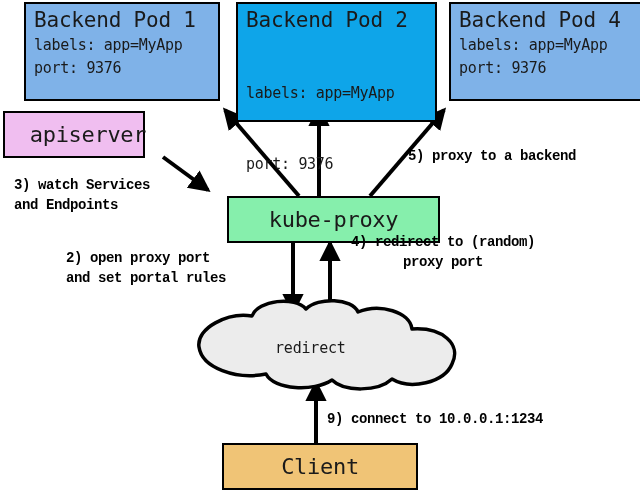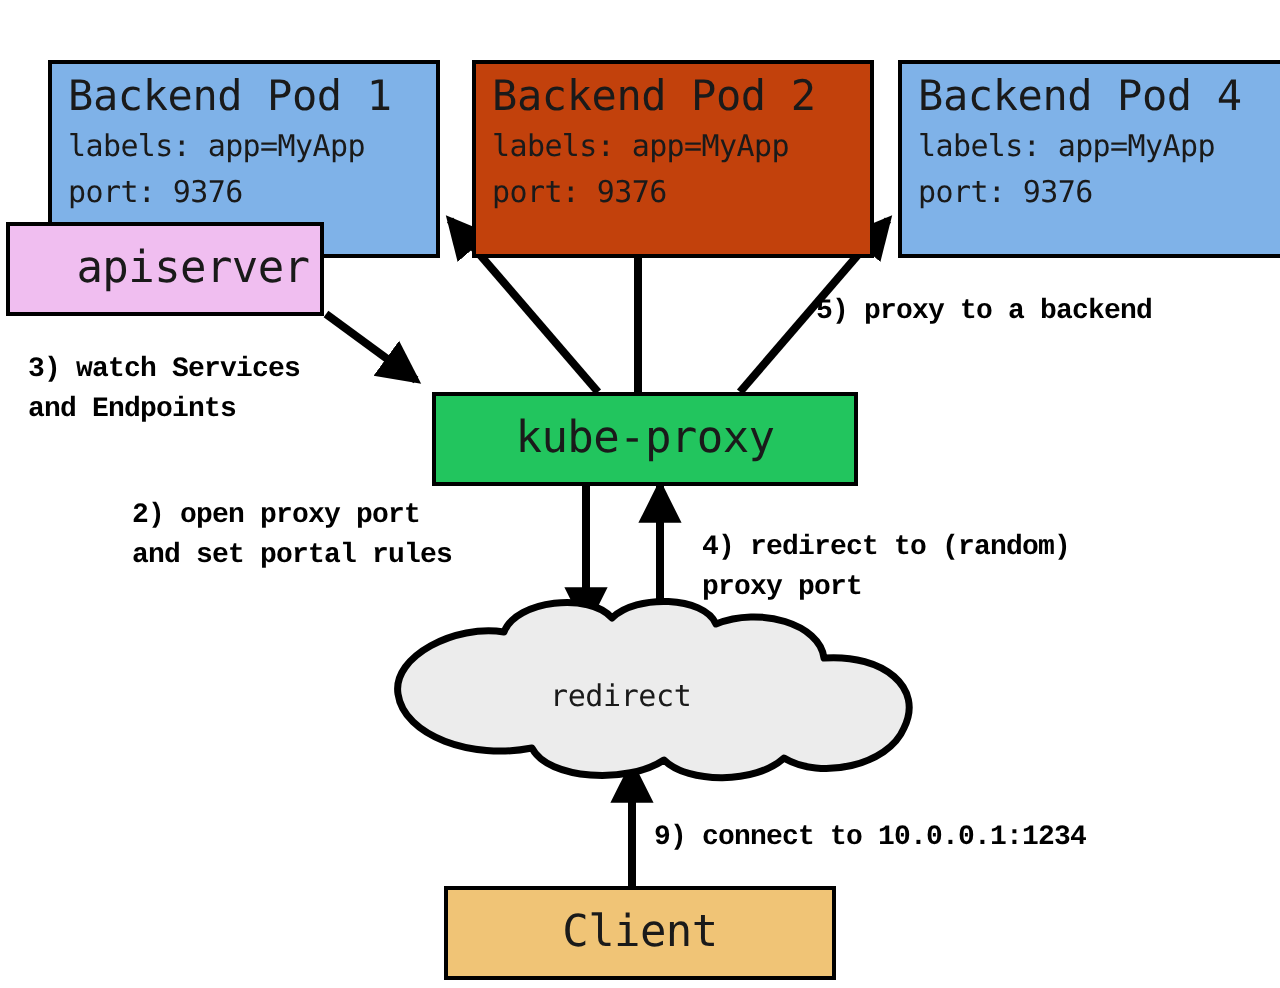--- a/index.html
+++ b/index.html
@@ -26,21 +26,20 @@
   .node {
     position: absolute;
     box-sizing: border-box;
     border: 2px solid #000000;
     display: flex;
     flex-direction: column;
     justify-content: flex-start;
   }
   .pod {
     padding: 2px 8px 0 8px;
-    margin-top: 28px;
   }
   .pod-title {
     font-size: 21px;
     line-height: 28px;
     color: #1a1a1a;
     white-space: nowrap;
     letter-spacing: -0.2px;
   }
   .pod-line {
     font-size: 15px;
@@ -131,52 +130,52 @@
                C 196 328, 228 312, 252 316 Z" fill="#ececec" stroke="#000000" stroke-width="3.5" stroke-linejoin="round"></path>
     </g>
   </svg>
 
   <div class="node pod" style="left:24px; top:2px; width:196px; height:99px; background:#7fb2e8;">
     <div class="pod-title">Backend Pod 1</div>
     <div class="pod-line">labels: app=MyApp</div>
     <div class="pod-line">port: 9376</div>
   </div>
 
-  <div class="node pod" style="left:236px; top:2px; width:201px; height:99px; background:#c2410c;">
+  <div class="node pod" style="left:236px; top:2px; width:201px; height:120px; background:#0ea5e9;gap:48px;">
     <div class="pod-title">Backend Pod 2</div>
     <div class="pod-line">labels: app=MyApp</div>
     <div class="pod-line">port: 9376</div>
   </div>
 
   <div class="node pod" style="left:449px; top:2px; width:196px; height:99px; background:#7fb2e8;">
     <div class="pod-title">Backend Pod 4</div>
     <div class="pod-line">labels: app=MyApp</div>
     <div class="pod-line">port: 9376</div>
   </div>
 
-  <div class="node plain-node" style="left:3px; top:111px; width:159px; height:47px; background:#f0bef0;padding-left:28px;">
+  <div class="node plain-node" style="left:3px; top:111px; width:142px; height:47px; background:#f0bef0;padding-left:28px;">
     <div class="node-label">apiserver</div>
   </div>
 
-  <div class="node plain-node" style="left:216px; top:196px; width:213px; height:47px; background:#22c55e;">
+  <div class="node plain-node" style="left:227px; top:196px; width:213px; height:47px; background:#86efac;">
     <div class="node-label">kube-proxy</div>
   </div>
 
   <div class="node plain-node" style="left:222px; top:443px; width:196px; height:47px; background:#f0c476;">
     <div class="node-label">Client</div>
   </div>
 
   <div class="cloud-label" style="left:275px; top:339px;">redirect</div>
 
   <div class="edge-label" style="left:14px; top:175px;">3) watch Services
 and Endpoints</div>
 
   <div class="edge-label" style="left:66px; top:248px;">2) open proxy port
 and set portal rules</div>
 
   <div class="edge-label" style="left:327px; top:409px;">9) connect to 10.0.0.1:1234</div>
 
-  <div class="edge-label" style="left:351px; top:264px;">4) redirect to (random)
+  <div class="edge-label" style="left:351px; top:232px;text-align:center;">4) redirect to (random)
 proxy port</div>
 
   <div class="edge-label" style="left:408px; top:146px;">5) proxy to a backend</div>
 
 </div>
 
 </body></html>

